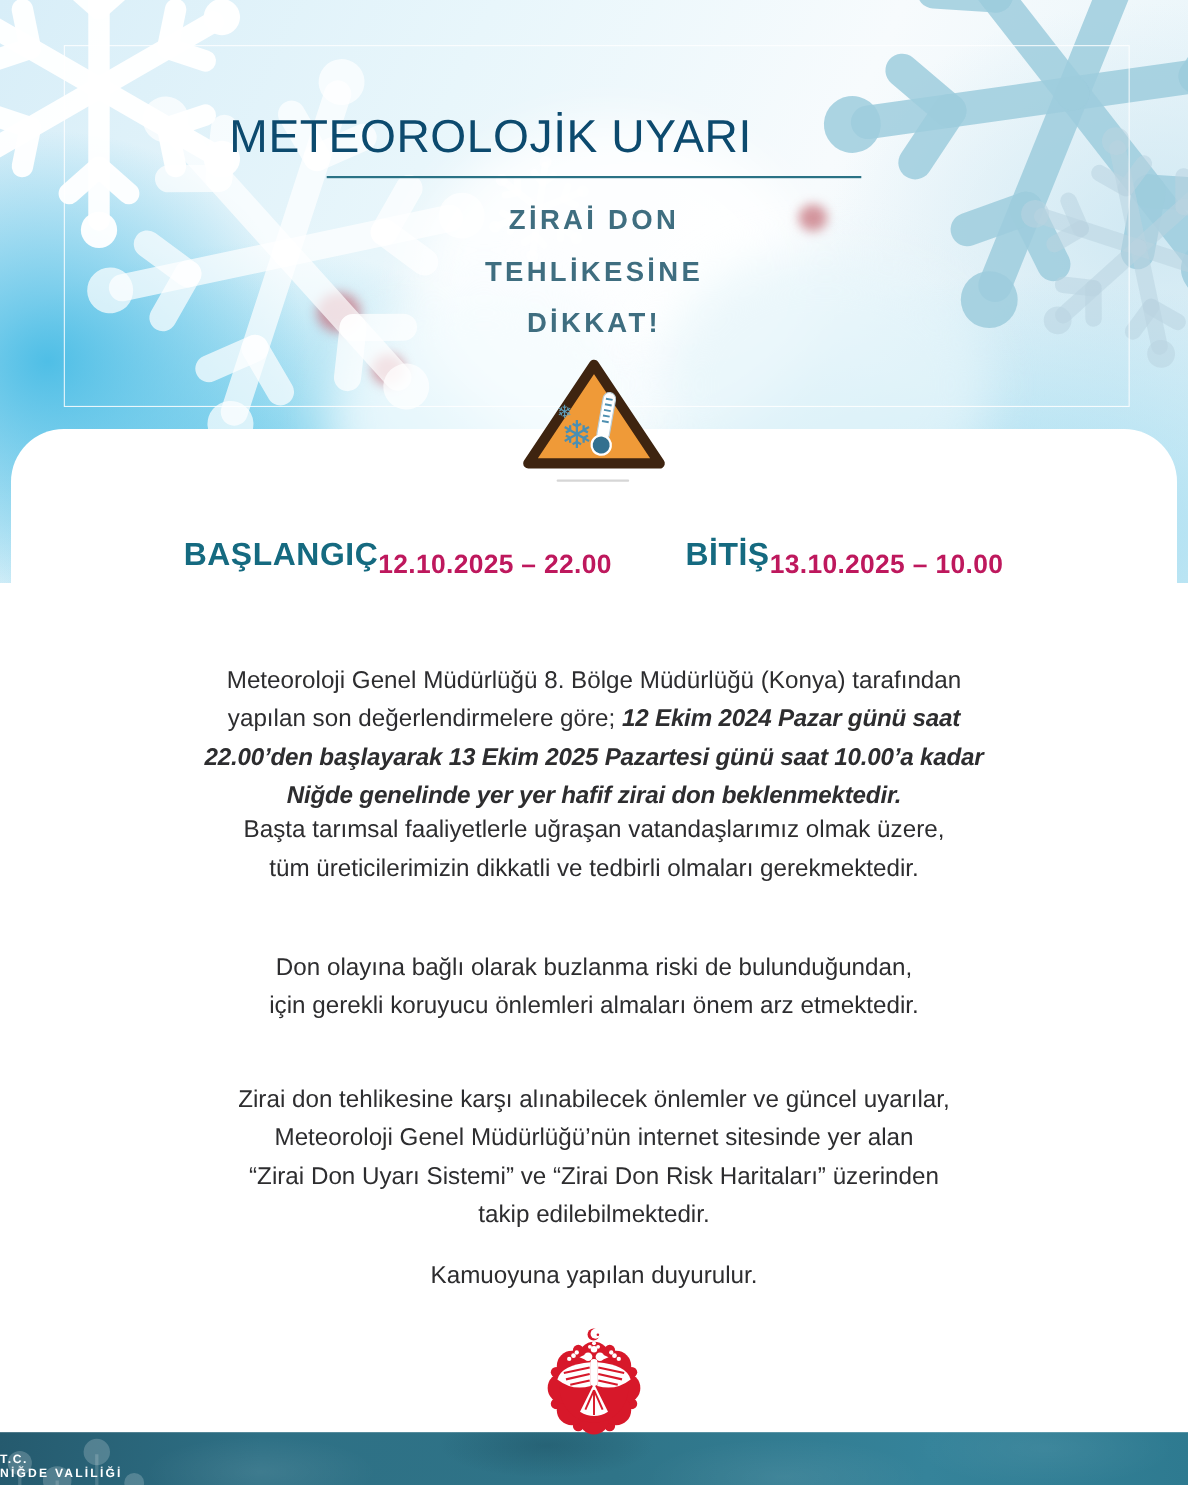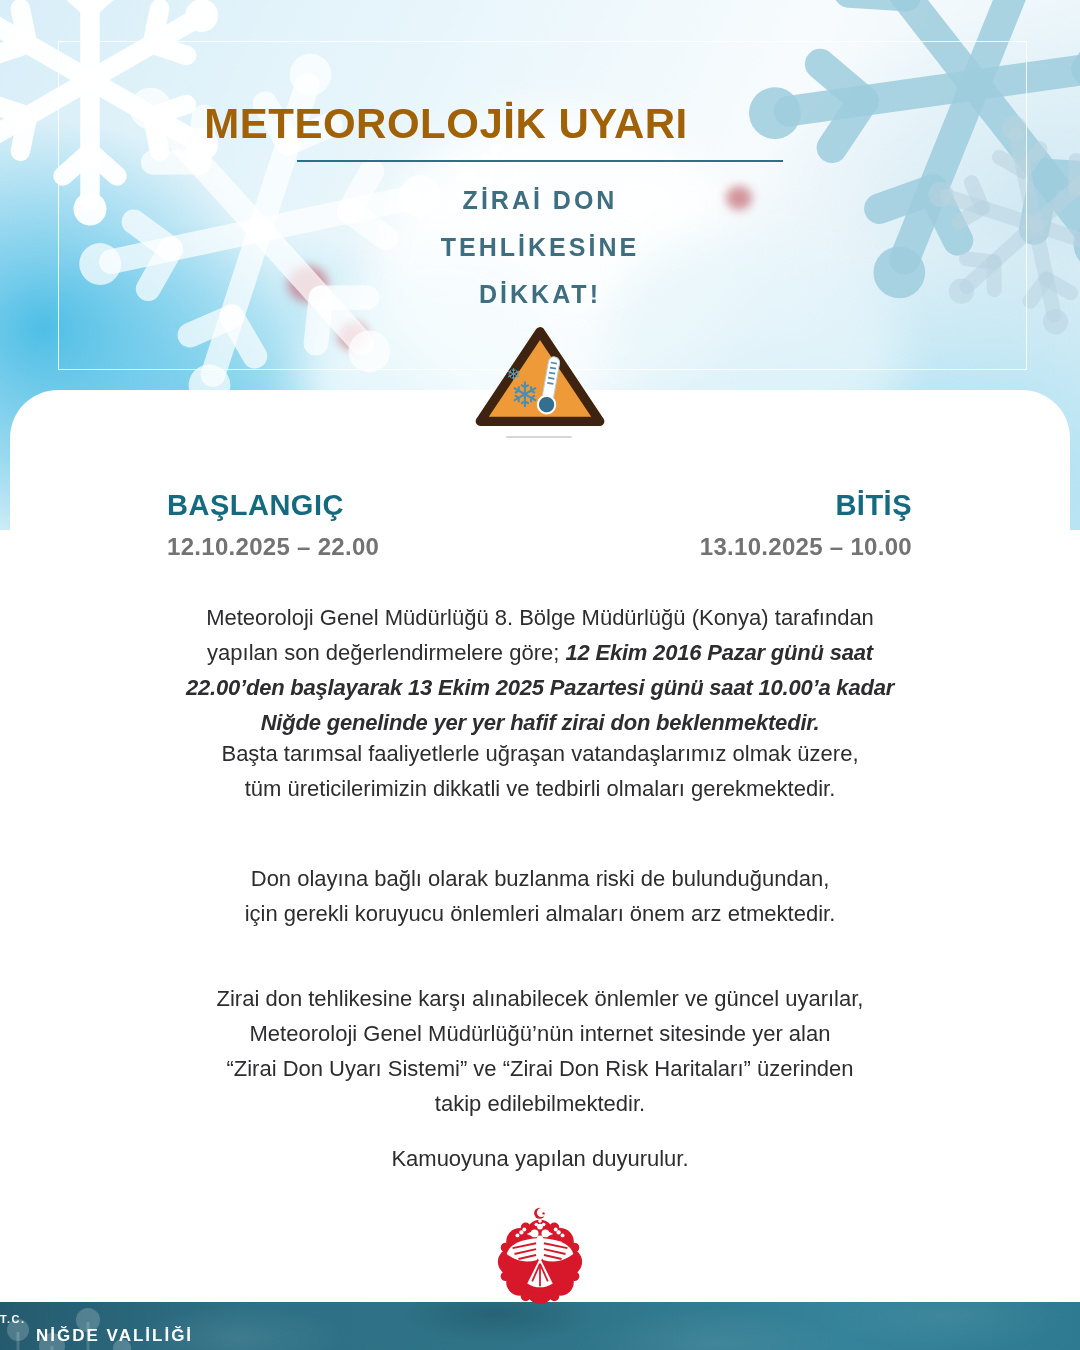--- a/index.html
+++ b/index.html
@@ -29,59 +29,59 @@
   .flake.f2{left:70px;top:40px;width:380px;height:380px;color:rgba(255,255,255,.7);transform:rotate(18deg);}
   .flake.f3{left:740px;top:-150px;width:470px;height:470px;color:rgba(158,204,221,.85);transform:rotate(22deg);}
   .flake.f4{left:440px;top:140px;width:100px;height:100px;color:rgba(255,255,255,.65);transform:rotate(8deg);}
   .flake.f5{left:920px;top:110px;width:230px;height:230px;color:rgba(186,212,224,.55);transform:rotate(-12deg);}
 
   .frame{position:absolute;left:58px;top:41px;width:967px;height:327px;z-index:1;
          border:1.5px solid rgba(255,255,255,.85);}
 
   
   .title{position:absolute;left:0;top:100px;width:892px;text-align:center;z-index:2;
-         font-size:42px;font-weight:700;letter-spacing:.5px;color:#a16207;}
+         font-size:42px;font-weight:400;letter-spacing:.5px;color:#0c4a6e;}
   .title-rule{position:absolute;left:297px;top:160px;width:486px;height:2px;background:#2a7285;z-index:2;}
   .subtitle{position:absolute;left:0;top:177px;width:1080px;text-align:center;z-index:2;
             font-size:25px;font-weight:800;letter-spacing:3px;line-height:47px;color:#3f6e80;}
 
   
   .card{position:absolute;left:10px;top:390px;width:1060px;height:912px;background:#ffffff;
         border-radius:48px 48px 0 0;z-index:3;}
 
   .warning-tri{position:absolute;left:471px;top:322px;width:138px;height:110px;z-index:4;}
   .tri-shadow{position:absolute;left:506px;top:436px;width:66px;height:2px;background:#d6d6d6;z-index:4;border-radius:2px;}
 
   
   .sched{position:absolute;left:167px;top:489px;width:745px;display:flex;
          justify-content:space-between;z-index:4;}
-  .sched-col{display:flex;flex-direction:column;}
+  .sched-col{display:flex;flex-direction:row;}
   .sched-col.right{text-align:right;}
   .sched-label{font-size:29px;font-weight:800;letter-spacing:.5px;color:#156a80;}
-  .sched-value{font-size:24px;font-weight:700;letter-spacing:.3px;color:#737373;margin-top:11px;text-align:right;}
+  .sched-value{font-size:24px;font-weight:700;letter-spacing:.3px;color:#be185d;margin-top:11px;text-align:right;}
 
   
   .para{position:absolute;left:70px;width:940px;text-align:center;z-index:4;
         font-size:22px;line-height:35px;color:#2d2d2f;}
   .para.p1{top:600px;} .para.p2{top:736px;} .para.p3{top:861px;}
   .para.p4{top:981px;} .para.closing{top:1141px;}
   .b-strong{font-weight:700;font-style:italic;letter-spacing:-.2px;}
 
   
   .footer-band{position:absolute;left:0;bottom:0;width:1080px;height:48px;z-index:5;
     background:
       radial-gradient(140px 42px at 46% 25%, rgba(17,56,72,.28), transparent 70%),
       radial-gradient(180px 50px at 66% 85%, rgba(255,255,255,.07), transparent 70%),
       radial-gradient(150px 46px at 22% 75%, rgba(255,255,255,.08), transparent 70%),
       radial-gradient(170px 50px at 88% 30%, rgba(255,255,255,.06), transparent 70%),
       linear-gradient(95deg,#255a6e 0%,#2e7085 22%,#2f7488 52%,#35839a 78%,#2e7a90 100%);}
   .band-deco{position:absolute;left:0;bottom:0;width:160px;height:48px;}
   .footer-text{position:absolute;left:0;bottom:4px;width:986px;z-index:7;color:#ffffff;}
   .footer-tc{font-size:11px;font-weight:700;letter-spacing:1.5px;}
-  .footer-name{font-size:17px;font-weight:700;letter-spacing:2px;margin-top:1px;margin-left:36px;}
+  .footer-name{font-size:11px;font-weight:700;letter-spacing:2px;margin-top:1px;}
 
   .seal{position:absolute;left:491px;top:1203px;width:98px;height:104px;z-index:6;}
 
   .flake-glyph{font-family:"DejaVu Sans",sans-serif;}
 </style>
 </head>
 <body>
 
 <div id="canvas">
 
@@ -163,21 +163,21 @@
       <div class="sched-value">12.10.2025 – 22.00</div>
     </div>
     <div class="sched-col right">
       <div class="sched-label">BİTİŞ</div>
       <div class="sched-value">13.10.2025 – 10.00</div>
     </div>
   </div>
 
   <div class="para p1">
     <div>Meteoroloji Genel Müdürlüğü 8. Bölge Müdürlüğü (Konya) tarafından</div>
-    <div><span>yapılan son değerlendirmelere göre; </span><span class="b-strong">12 Ekim 2016 Pazar günü saat</span></div>
+    <div><span>yapılan son değerlendirmelere göre; </span><span class="b-strong">12 Ekim 2024 Pazar günü saat</span></div>
     <div class="b-strong">22.00’den başlayarak 13 Ekim 2025 Pazartesi günü saat 10.00’a kadar</div>
     <div class="b-strong">Niğde genelinde yer yer hafif zirai don beklenmektedir.</div>
   </div>
 
   <div class="para p2">
     <div>Başta tarımsal faaliyetlerle uğraşan vatandaşlarımız olmak üzere,</div>
     <div>tüm üreticilerimizin dikkatli ve tedbirli olmaları gerekmektedir.</div>
   </div>
 
   <div class="para p3">

